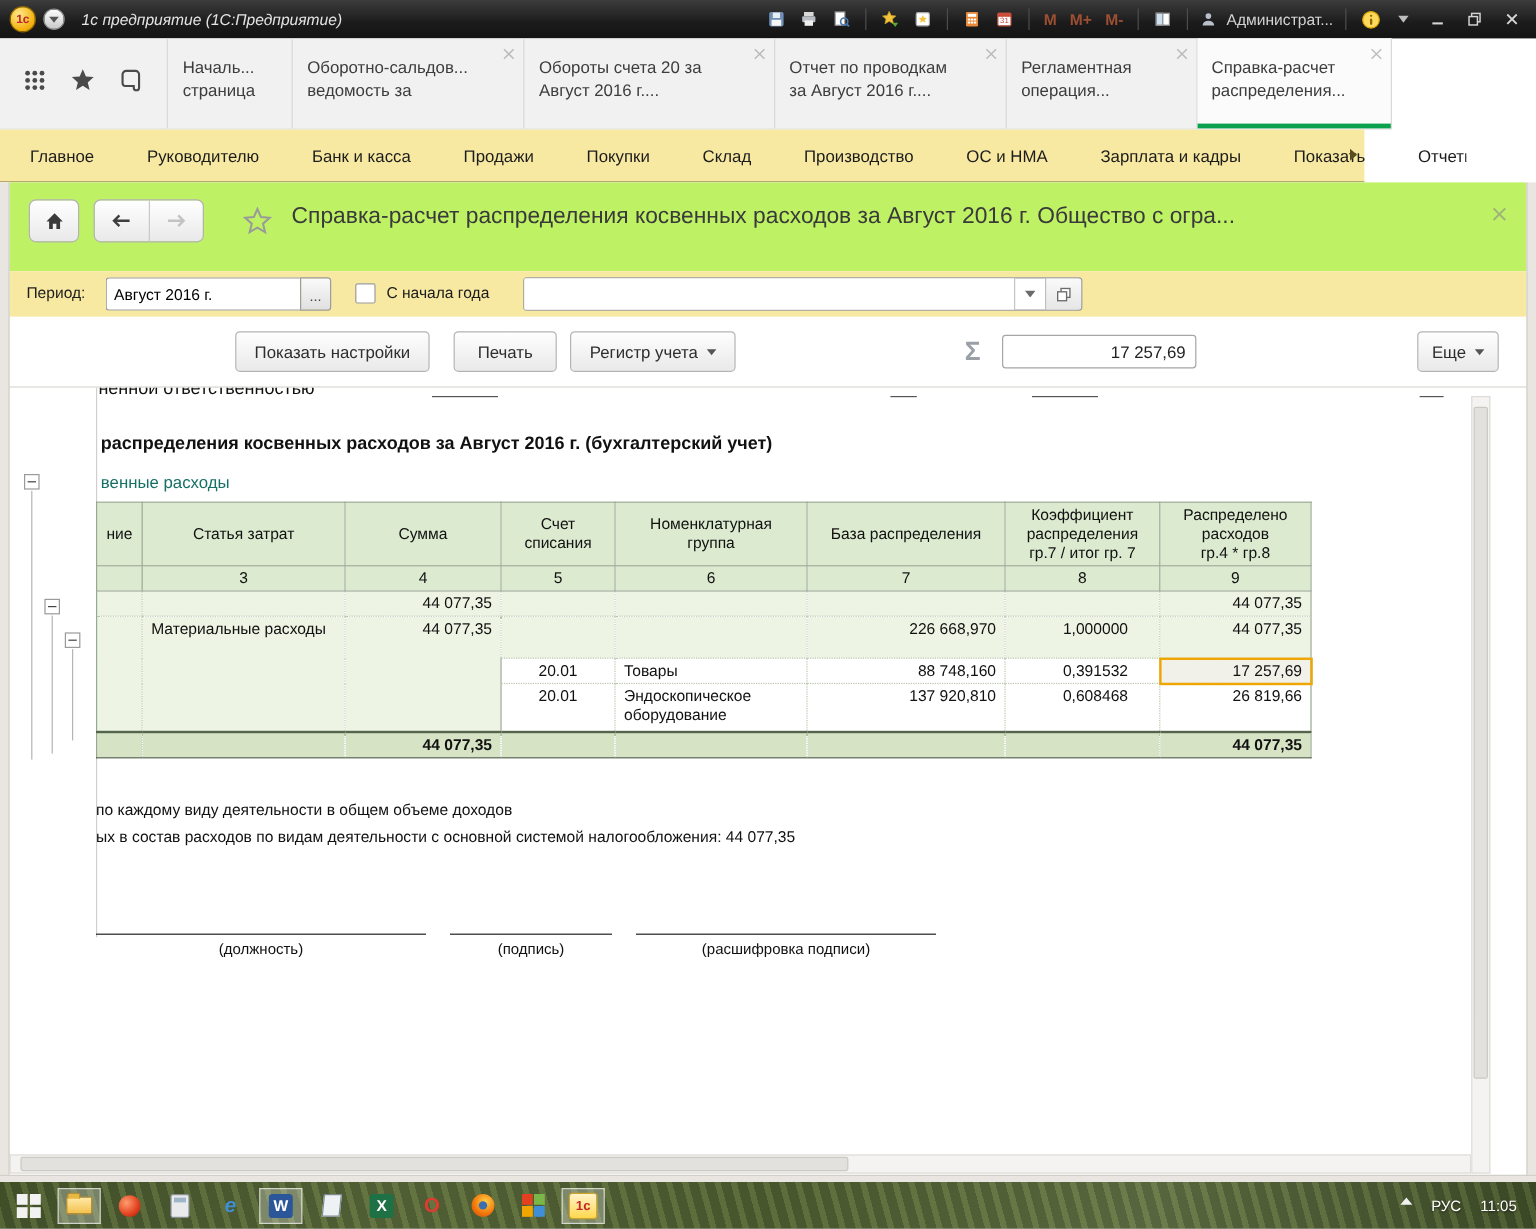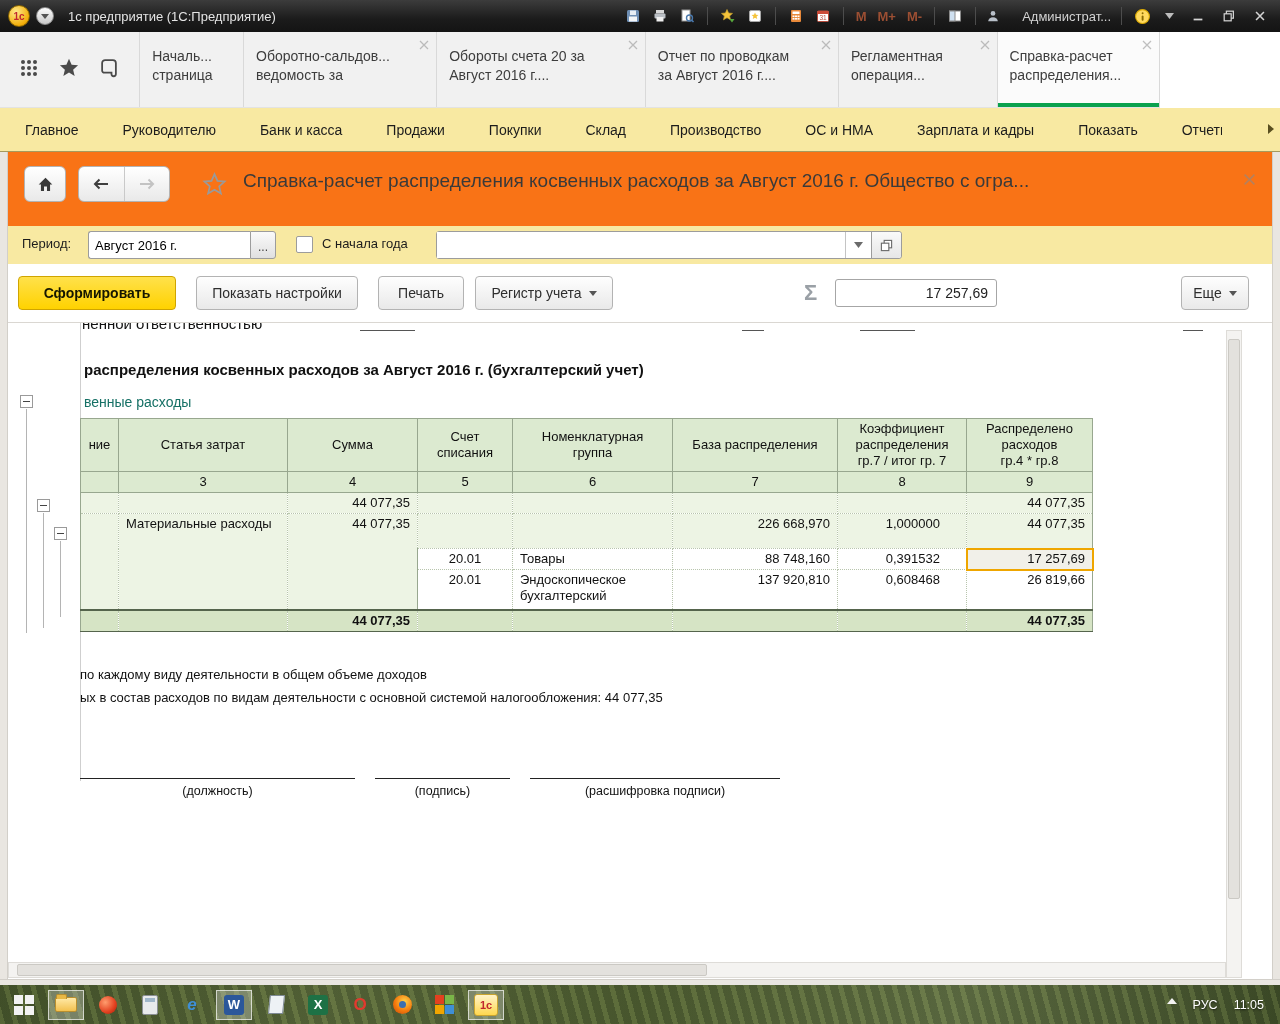--- a/index.html
+++ b/index.html
@@ -7,51 +7,51 @@
   .screen { position:relative; width:1280px; height:1024px; overflow:hidden; background:#fff; font-family:"Liberation Sans", sans-serif; }
 
   
   .titlebar { position:absolute; left:0; top:0; width:1280px; height:32px;
     background:linear-gradient(#3c3c3c, #1b1b1b 60%, #141414); display:flex; align-items:center; padding:0 8px; }
   .logo-circle { width:22px; height:22px; border-radius:50%; background:radial-gradient(circle at 35% 30%, #ffe98a, #f2ae0a 70%, #c87f00);
     display:flex; align-items:center; justify-content:center; font-size:10px; font-weight:bold; color:#c1272d; margin-right:6px; border:1px solid #8a6500;}
   .drop-circle { width:18px; height:18px; border-radius:50%; background:linear-gradient(#fdfdfd,#c9c9c9); border:1px solid #8d8d8d;
     display:flex; align-items:center; justify-content:center; margin-right:14px; }
   .caret-dn { width:0; height:0; border-left:4px solid transparent; border-right:4px solid transparent; border-top:5px solid #555; }
-  .tb-title { color:#e4e4e4; font-size:13px; }
+  .tb-title { color:#e4e4e4; font-size:13px;font-style:italic; }
   .tb-right { margin-left:auto; display:flex; align-items:center; gap:7px; }
   .tb-ico { width:20px; height:20px; display:flex; align-items:center; justify-content:center; cursor:default; }
   .tb-sep { width:1px; height:18px; background:#4c4c4c; margin:0 3px; }
   .m-btn { color:#9c4f33; font-weight:bold; font-size:13px; padding:0 2px; }
-  .tb-user { color:#d2d2d2; font-size:13px; display:flex; align-items:center; gap:22px; }
+  .tb-user { color:#d2d2d2; font-size:13px; display:flex; align-items:center; gap:8px; }
   .winbtn { width:24px; height:20px; display:flex; align-items:center; justify-content:center; }
 
   
   .tabbar { position:absolute; left:0; top:32px; width:1160px; height:76px; background:#f1f1f1; display:flex; border-bottom:1px solid #e3e3e3;}
   .tabbar-icons { width:145px; display:flex; align-items:center; justify-content:space-around; padding:0 10px; border-right:1px solid #d9d9d9;}
   .tab { position:relative; padding:15px 12px 0 12px; border-right:1px solid #d9d9d9; font-size:14px; color:#3d3d3d; cursor:default; }
   .tab .tline { display:block; line-height:19px; white-space:nowrap; overflow:hidden; }
   .tab.active { background:#fbfbfb; }
   .tab.active::after { content:""; position:absolute; left:0; right:0; bottom:0; height:4px; background:#0aa14e; }
   .tclose { position:absolute; top:5px; right:7px; width:10px; height:10px; opacity:.55; }
 
   
-  .menubar { position:absolute; left:0; top:108px; width:1280px; height:44px; background:#f8e9a2; border-bottom:1px solid #a59a5e; display:flex; align-items:center; }
+  .menubar { position:absolute; left:0; top:108px; width:1137px; height:44px; background:#f8e9a2; border-bottom:1px solid #a59a5e; display:flex; align-items:center; }
   .menubar ul { list-style:none; display:flex; gap:44px; padding-left:25px; align-items:center; }
   .menubar li { font-size:14px; color:#1c1c1c; white-space:nowrap; cursor:default; }
   .menubar li.clip { width:40px; overflow:hidden; }
   .menu-arrow { position:absolute; right:6px; top:16px; width:0; height:0; border-top:5px solid transparent; border-bottom:5px solid transparent; border-left:6px solid #5a4f20; }
 
   
   .workarea { position:absolute; left:0; top:152px; width:1280px; height:833px; background:#fff; }
   .frame-l { position:absolute; left:0; top:0; bottom:0; width:8px; background:#e9e6e1; border-right:1px solid #d2cfc9; z-index:5;}
   .frame-r { position:absolute; right:0; top:0; bottom:0; width:8px; background:#e9e6e1; border-left:1px solid #d2cfc9; z-index:5;}
   .frame-b { position:absolute; left:0; right:0; bottom:0; height:6px; background:#e9e6e1; border-top:1px solid #d2cfc9; z-index:6;}
 
-  .navrow { position:absolute; left:8px; right:8px; top:0; height:74px; background:#f97316; }
+  .navrow { position:absolute; left:8px; right:8px; top:0; height:74px; background:#bef264; }
   .navbtn { position:absolute; top:14px; height:36px; border:1px solid #b3b3b3; border-radius:6px; background:linear-gradient(#ffffff,#e9e9e9); display:flex; align-items:center; justify-content:center; }
   .home-btn { left:16px; width:42px; }
   .histgrp { left:70px; width:92px; display:flex; padding:0; }
   .histgrp .half { flex:1; display:flex; align-items:center; justify-content:center; height:100%; }
   .histgrp .half:first-child { border-right:1px solid #c9c9c9; }
   .nav-star { position:absolute; left:194px; top:20px; }
   .nav-title { position:absolute; left:235px; top:18px; font-size:19px; color:#3a3a3a; white-space:nowrap; }
   .nav-close { position:absolute; right:16px; top:20px; opacity:.6; }
 
   .periodrow { position:absolute; left:8px; right:8px; top:74px; height:38px; background:#f8e9a2; }
@@ -388,23 +388,20 @@
         <span class="org-pick">
             <svg width="13" height="13" viewBox="0 0 14 14">
               <rect x="4.5" y="1.5" width="8" height="8" fill="#fff" stroke="#6b6b6b" stroke-width="1.2"></rect>
               <rect x="1.5" y="4.5" width="8" height="8" fill="#fff" stroke="#6b6b6b" stroke-width="1.2"></rect>
             </svg>
           </span>
       </div>
     </div>
 
     <div class="toolrow">
-      <div class="btn btn-generate">
-          <span>Сформировать</span>
-        </div>
       <div class="btn btn-settings">
           <span>Показать настройки</span>
         </div>
       <div class="btn btn-print">
           <span>Печать</span>
         </div>
       <div class="btn btn-register">
         <span>Регистр учета</span>
         <span class="caret-dn" style="border-top-color:#555"></span>
       </div>
@@ -499,21 +496,21 @@
           </tr>
           <tr style="height:21px">
             <td class="ctr">20.01</td>
             <td>Товары</td>
             <td class="num">88 748,160</td>
             <td class="coef">0,391532</td>
             <td class="num sel">17 257,69</td>
           </tr>
           <tr style="height:40px">
             <td class="ctr">20.01</td>
-            <td>Эндоскопическое бухгалтерский</td>
+            <td>Эндоскопическое оборудование</td>
             <td class="num">137 920,810</td>
             <td class="coef">0,608468</td>
             <td class="num">26 819,66</td>
           </tr>
           <tr class="total" style="height:19px">
             <td></td>
             <td></td>
             <td class="num">44 077,35</td>
             <td></td>
             <td></td>

